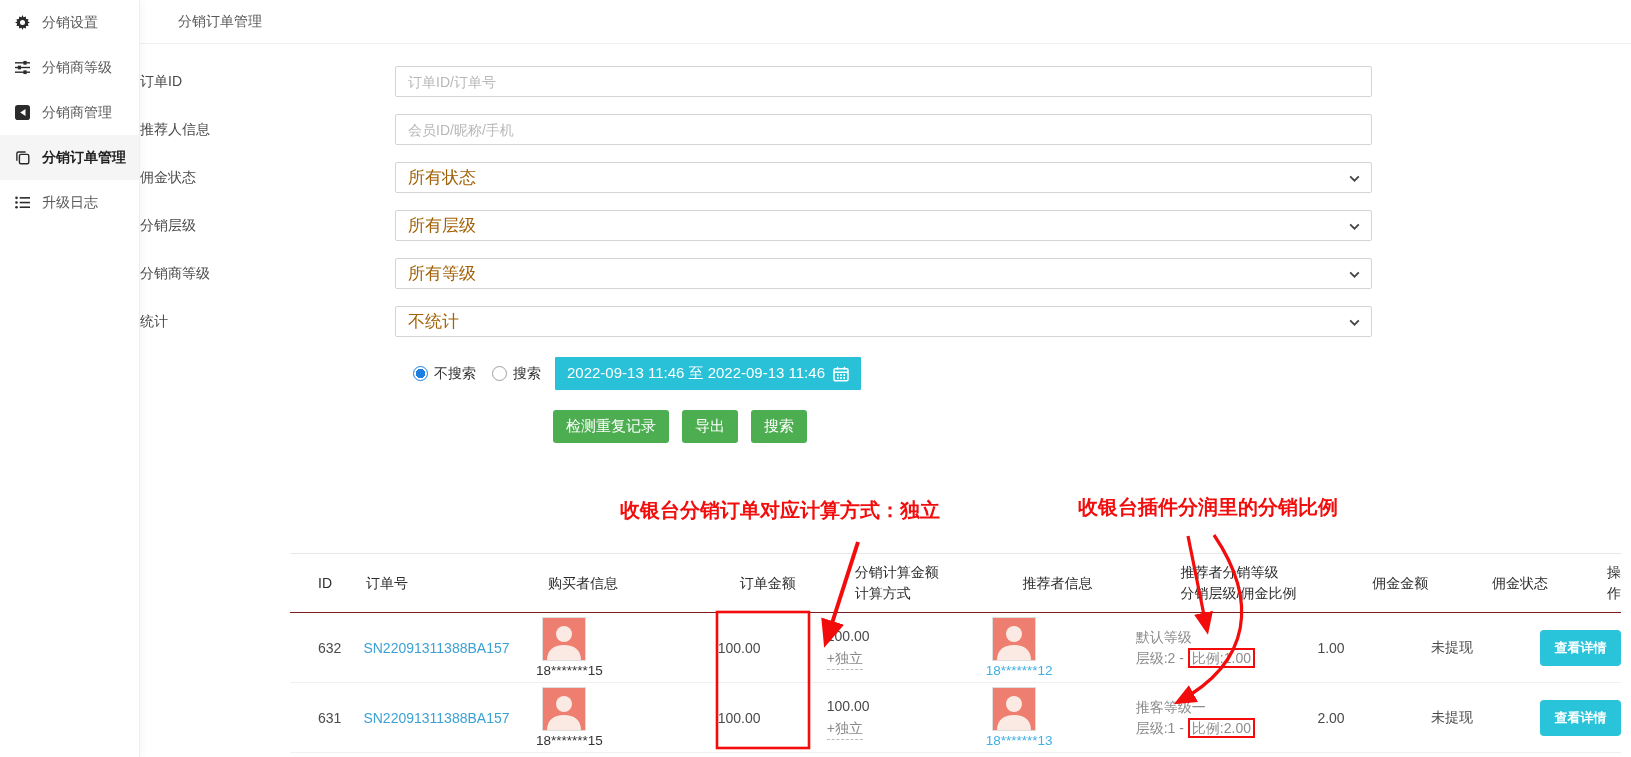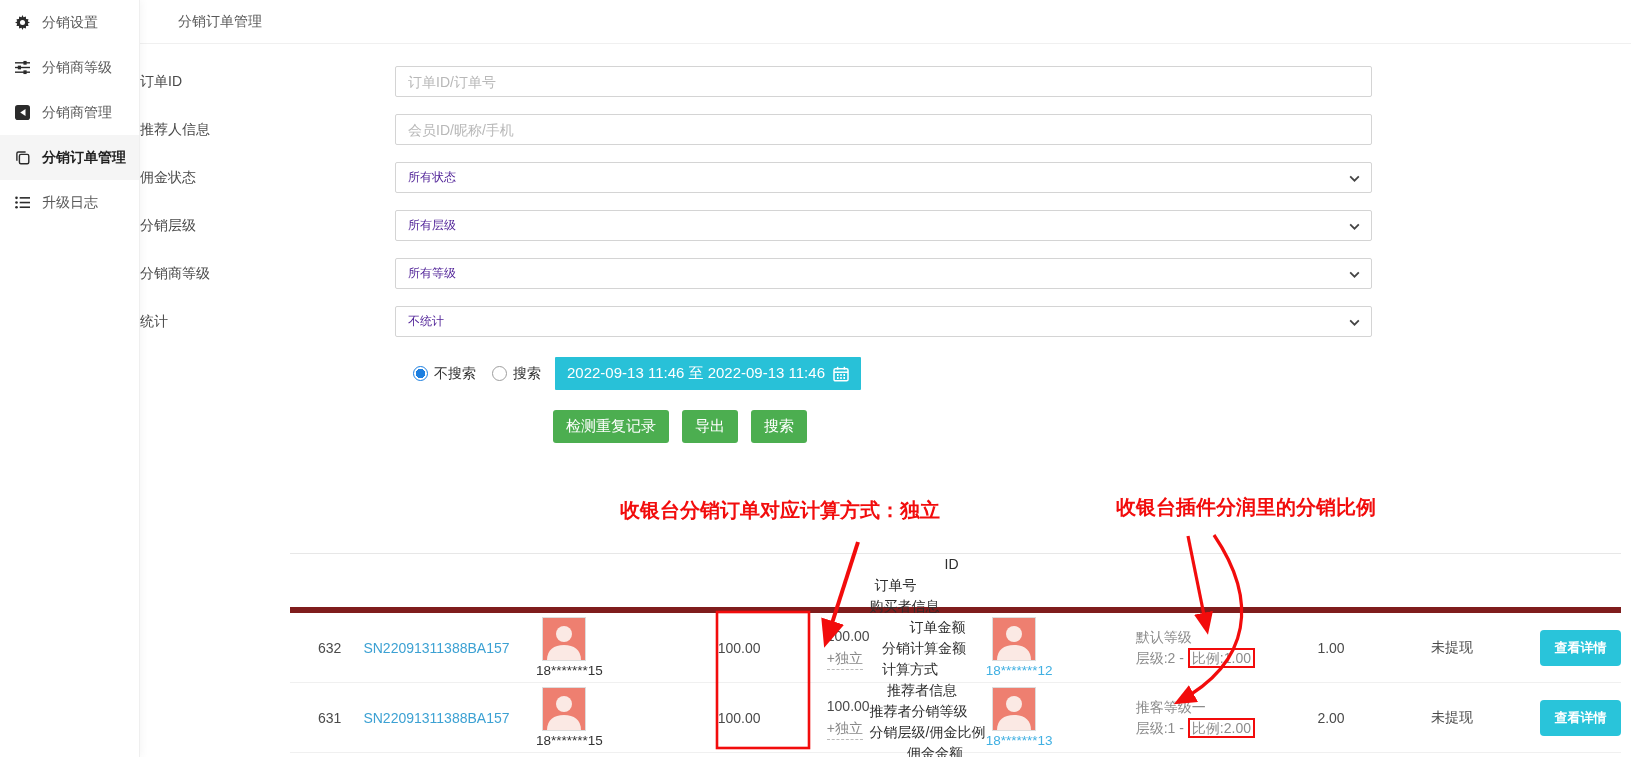--- a/index.html
+++ b/index.html
@@ -36,21 +36,21 @@
   .flabel { width:255px; text-align:left; padding-right:18px; font-size:14px; color:#4a4a4a; }
   .fcontrol {
     width:977px; height:31px; border:1px solid #d4d4d4; border-radius:2px;
     background:#fff; position:relative; display:flex; align-items:center;
   }
   .fcontrol input {
     width:100%; height:100%; border:none; outline:none; padding:0 12px;
     font-size:14px; color:#333; font-family:"Liberation Sans",sans-serif; background:transparent;
   }
   .fcontrol input::placeholder { color:#b8b8b8; }
-  .sel-text { padding:0 12px; font-size:12px; color:#4c1d95; }
+  .sel-text { padding:0 12px; font-size:17px; color:#a16207; }
   .chev { position:absolute; right:10px; top:9px; width:13px; height:13px; }
 
   .radio-row { display:flex; align-items:center; margin-left:273px; margin-top:20px; height:33px; }
   .radio { display:flex; align-items:center; gap:6px; font-size:14px; color:#333; cursor:pointer;justify-content:center; }
   .radio + .radio { margin-left:16px; }
   .rdot { width:15px; height:15px; border-radius:50%; border:1px solid #9e9e9e; background:#fff; }
   .radio.checked .rdot { border:1px solid #1d7fe0; background:radial-gradient(circle, #1d7fe0 0 4.5px, #fff 5px); }
   .date-btn {
     margin-left:14px; height:33px; display:flex; align-items:center; gap:8px;
     background:#28c1d8; color:#fff; border:none; border-radius:1px;
@@ -60,21 +60,21 @@
 
   .btn-row { display:flex; align-items:center; margin-left:413px; margin-top:20px; gap:13px; }
   .green-btn {
     height:33px; background:#4cae50; color:#fff; border:none; border-radius:3px;
     padding:0 13px; font-size:15px; font-family:"Liberation Sans",sans-serif; cursor:pointer;
   }
 
   
   .table { position:absolute; left:140px; top:553px; right:0; }
   .trow { display:flex; align-items:center; padding-left:28px; margin:0 10px; }
-  .thead { height:60px; border-top:1px solid #e7e7e7; border-bottom:6px solid #7f1d1d; font-size:14px; color:#2d2d2d;flex-direction:column; }
+  .thead { height:60px; border-top:1px solid #e7e7e7; border-bottom:1px solid #7f1d1d; font-size:14px; color:#2d2d2d; }
   .tbody-row { height:70px; border-bottom:1px solid #f0f0f0; font-size:14px; color:#4a4a4a; }
   .hcell div { line-height:21px; }
   .c-id{width:50px}.c-order{width:190px}.c-buyer{width:200px}.c-amount{width:120px}
   .c-calc{width:175px}.c-ref{width:165px}.c-grade{width:200px}.c-comm{width:125px}
   .c-status{width:120px}.c-op{flex:1}
   .order-link { color:#3ca1d3; cursor:pointer; }
   .person { display:flex; flex-direction:column; }
   .avatar {
     width:44px; height:44px; background:#ee7f70; border:1px solid #ddd;
     display:flex; align-items:flex-end; justify-content:center; overflow:hidden; margin-left:6px;
@@ -87,21 +87,21 @@
   .grade-cell { color:#8c8c8c; line-height:21px; }
   .ratio-box { border:2px solid #f20c0c; padding:0 2px; }
   .detail-btn {
     width:81px; height:36px; background:#29c4da; color:#fff; border:none; border-radius:4px;
     font-size:13px; font-weight:bold; font-family:"Liberation Sans",sans-serif; cursor:pointer;
   }
 
   
   .ann { position:absolute; color:#f20c0c; font-size:20px; font-weight:bold; z-index:6; white-space:nowrap; }
   .ann1 { left:620px; top:497px; }
-  .ann2 { left:1116px; top:494px;text-align:right; }
+  .ann2 { left:1078px; top:494px;text-align:right; }
   .overlay { position:absolute; left:0; top:0; width:1631px; height:757px; pointer-events:none; z-index:5; }
 </style>
 </head>
 <body>
 
 <div class="page">
 
   <div class="sidebar">
     <div class="side-item">
       <span class="ic">

